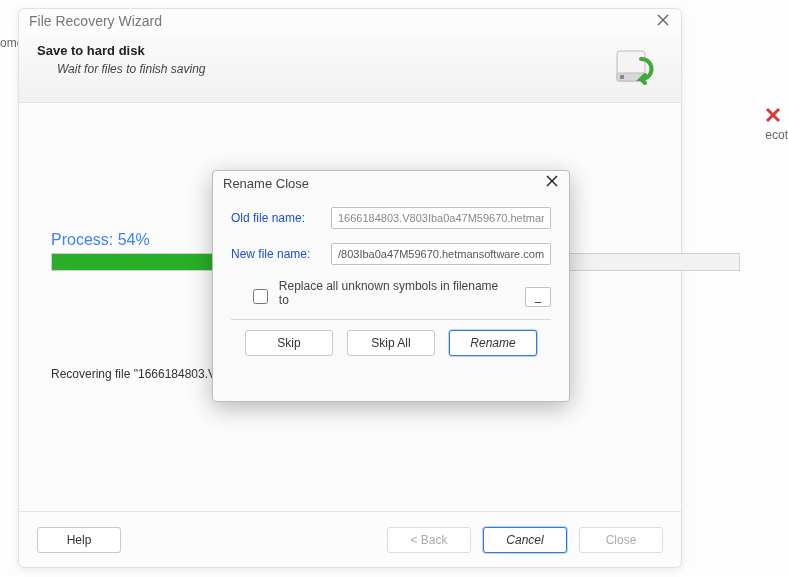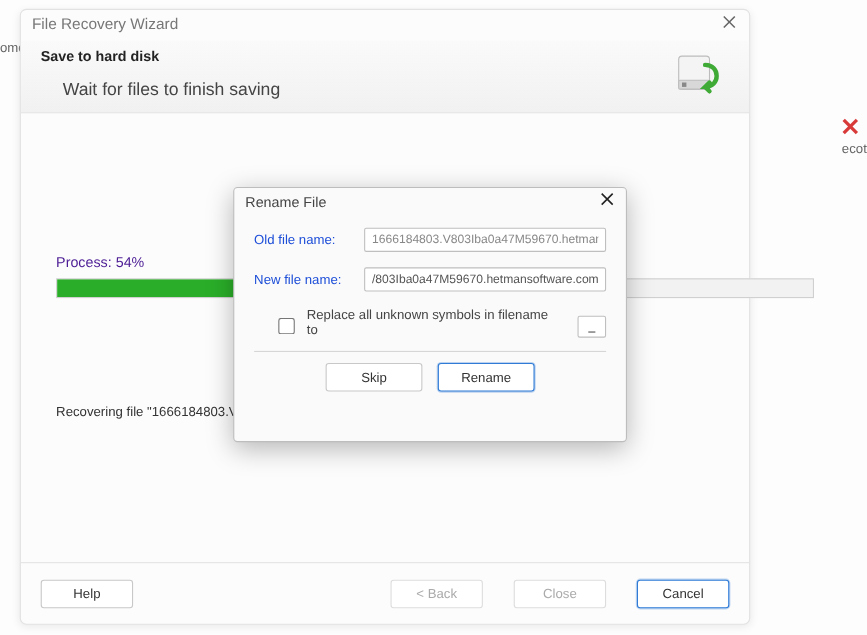--- a/index.html
+++ b/index.html
@@ -4,32 +4,32 @@
 <style>
   * { box-sizing: border-box; }
   html,body { margin:0; padding:0; width:788px; height:577px; font-family: "Segoe UI", Tahoma, sans-serif; font-size:12px; color:#333; background:#fff; overflow:hidden; }
   .backdrop { position:absolute; inset:0; background:#fdfdfd; }
   .bg-frag { position:absolute; color:#666; }
   .wizard { position:absolute; left:18px; top:8px; width:664px; height:560px; background:#fcfcfc; border:1px solid #e2e2e2; border-radius:6px; box-shadow:0 2px 8px rgba(0,0,0,0.08); }
   .wizard-titlebar { position:relative; height:28px; padding:4px 10px; color:#777; font-size:14px; }
   .wizard-close { position:absolute; right:8px; top:4px; width:20px; height:20px; text-align:center; cursor:pointer; color:#555; font-size:14px; }
   .wizard-header { height:66px; background:linear-gradient(#fafafa,#f1f1f1); border-bottom:1px solid #e4e4e4; padding:6px 18px; position:relative; }
   .wizard-header h1 { margin:0; font-size:13px; font-weight:bold; color:#222; }
-  .wizard-header .sub { margin:15px 0 0 20px; font-size:16px; color:#444; }
+  .wizard-header .sub { margin:4px 0 0 20px; font-size:12px; color:#444;font-style:italic; }
   .hd-icon { position:absolute; right:20px; top:8px; }
   .wizard-body { position:relative; height:392px; padding:20px 30px; }
-  .process-label { position:absolute; left:32px; top:128px; font-size:13px; color:#4c1d95; }
+  .process-label { position:absolute; left:32px; top:128px; font-size:16px; color:#3b82f6; }
   .progress { position:absolute; left:32px; top:150px; width:689px; height:18px; border:1px solid #d0d0d0; background:#f2f2f2; }
   .progress-fill { height:100%; background:#2aae29; }
   .recovering { position:absolute; left:32px; top:264px; font-size:12px; color:#333; }
   .wizard-footer { position:absolute; bottom:0; left:0; right:0; height:56px; border-top:1px solid #e4e4e4; padding:12px 18px; display:flex; align-items:center;justify-content:space-between; }
   .btn { min-width:84px; height:26px; border:1px solid #c8c8c8; border-radius:3px; background:#fff; color:#333; font-size:12px; cursor:pointer; padding:0 18px; }
   .btn.disabled { color:#aaa; border-color:#ddd; cursor:default; }
-  .btn.primary { border-color:#2f7bd6; box-shadow:0 0 0 1px rgba(47,123,214,0.3); }
-  .footer-right { margin-left:auto; display:flex; gap:28px; }
+  .btn.primary { border-color:#2f7bd6; box-shadow:0 0 0 1px rgba(47,123,214,0.3);font-style:italic; }
+  .footer-right { margin-left:auto; display:flex; gap:12px; }
   
   .modal { position:absolute; left:212px; top:170px; width:358px; height:232px; background:#fafafa; border:1px solid #bdbdbd; border-radius:4px; box-shadow:0 6px 24px rgba(0,0,0,0.28); }
   .modal-titlebar { height:28px; padding:5px 10px; font-size:13px; color:#444; position:relative; }
   .modal-close { position:absolute; right:6px; top:3px; width:22px; height:22px; text-align:center; cursor:pointer; font-size:14px; color:#333; }
   .modal-body { padding:8px 18px 0 18px; }
   .row { display:flex; align-items:center; margin-bottom:14px; }
   .row label { width:100px; font-size:12px; color:#1d4ed8; }
   .row input[type=text] { flex:1; height:22px; border:1px solid #bfbfbf; border-radius:2px; padding:0 6px; font-size:11px; color:#555; background:#fff; }
   .row input[readonly] { color:#888; background:#fff; }
   .chk-row { margin:10px 0 6px 18px; display:flex; align-items:flex-end; gap:8px; font-size:12px; color:#444; }
@@ -80,29 +80,29 @@
     <div class="progress">
       <div class="progress-fill" id="progress-fill" style="width: 54%;"></div>
     </div>
     <div class="recovering">Recovering file "1666184803.V</div>
   </div>
 
   <div class="wizard-footer">
     <button class="btn">Help</button>
     <div class="footer-right">
       <button class="btn disabled">&lt; Back</button>
+      <button class="btn primary">Cancel</button>
       <button class="btn disabled">Close</button>
-      <button class="btn primary">Cancel</button>
     </div>
   </div>
 </div>
 
 <div class="modal">
   <div class="modal-titlebar">
-    <span>Rename File</span>
+    <span>Rename Close</span>
     <span class="modal-close">
       <svg width="14" height="14">
           <line x1="2" y1="2" x2="12" y2="12" stroke="#222" stroke-width="1.4"></line>
           <line x1="12" y1="2" x2="2" y2="12" stroke="#222" stroke-width="1.4"></line>
         </svg>
     </span>
   </div>
   <div class="modal-body">
     <div class="row">
       <label>Old file name:</label>
@@ -113,16 +113,17 @@
       <input type="text" value="/803Iba0a47M59670.hetmansoftware.com02," style="">
     </div>
     <div class="chk-row">
       <input type="checkbox" style="">
       <span>Replace all unknown symbols in filename to</span>
       <input class="symbox" type="text" value="_" style="">
     </div>
     <hr class="modal-sep">
     <div class="modal-buttons">
       <button class="btn">Skip</button>
+      <button class="btn">Skip All</button>
       <button class="btn primary">Rename</button>
     </div>
   </div>
 </div>
 
 </body></html>

